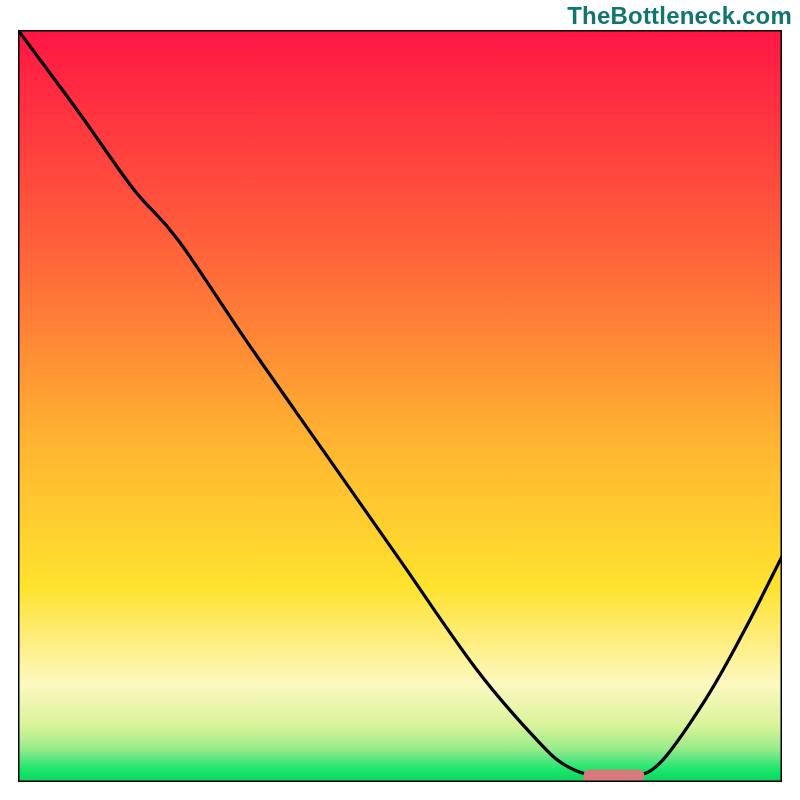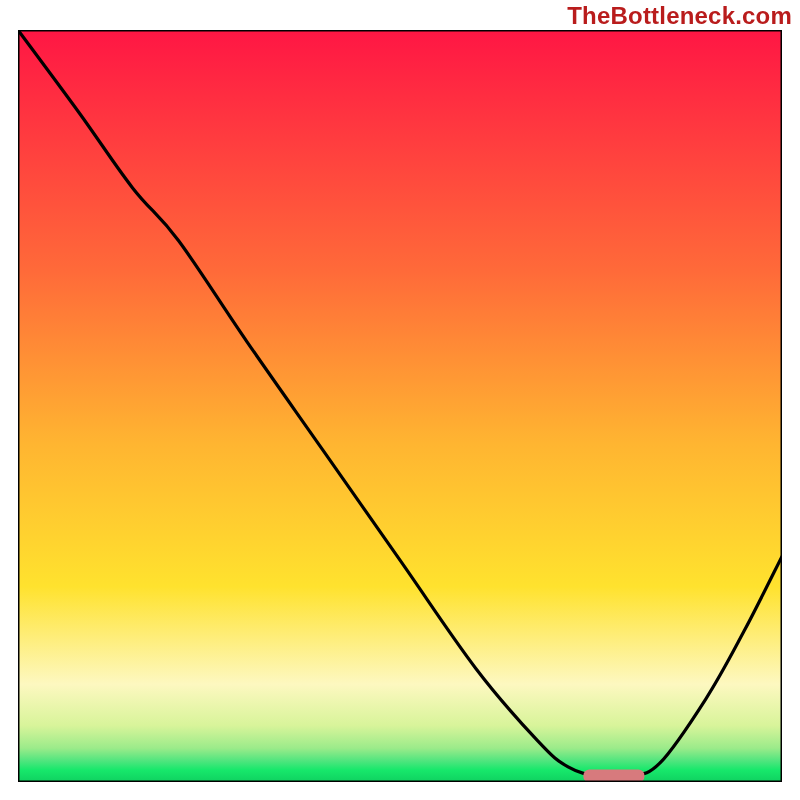--- a/index.html
+++ b/index.html
@@ -15,21 +15,21 @@
     position: relative;
     width: 800px;
     height: 800px;
   }
   .watermark {
     position: absolute;
     top: 2px;
     right: 8px;
     font-size: 24px;
     font-weight: 600;
-    color: #b91c1c;
+    color: #0f766e;
     letter-spacing: 0.2px;
     user-select: none;
   }
   .plot {
     position: absolute;
     left: 18px;
     top: 30px;
     width: 764px;
     height: 752px;
   }

